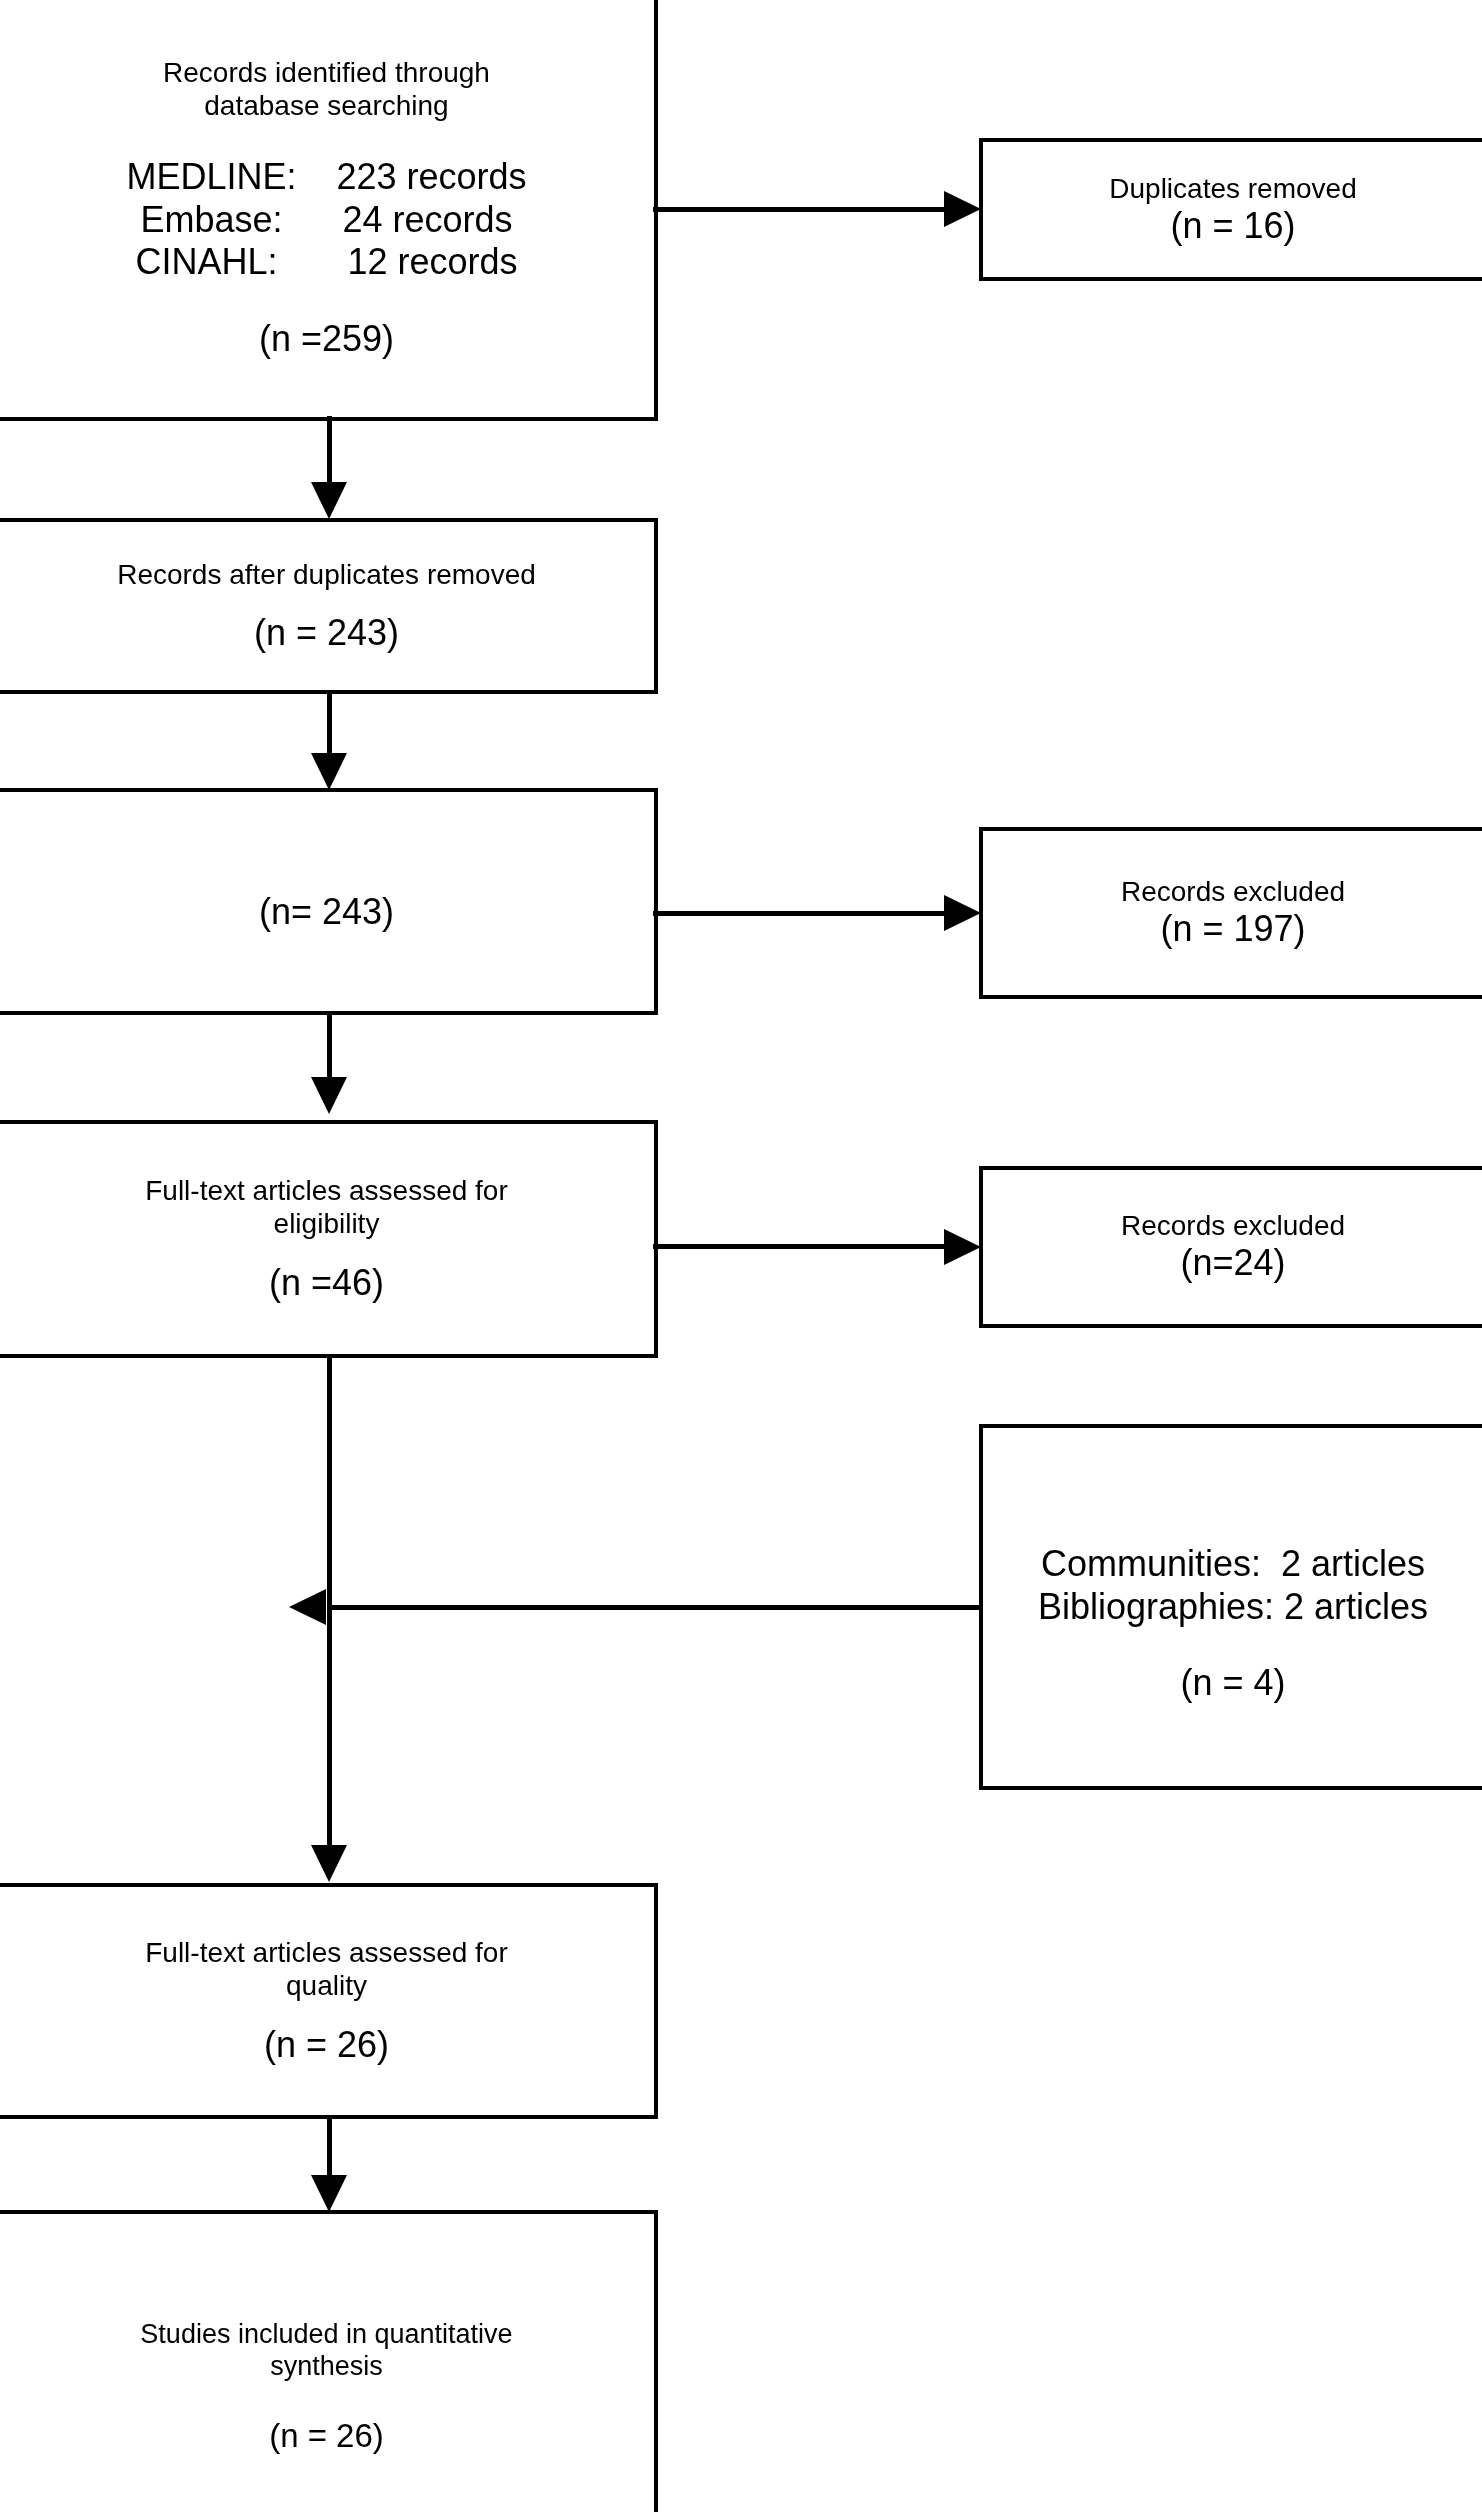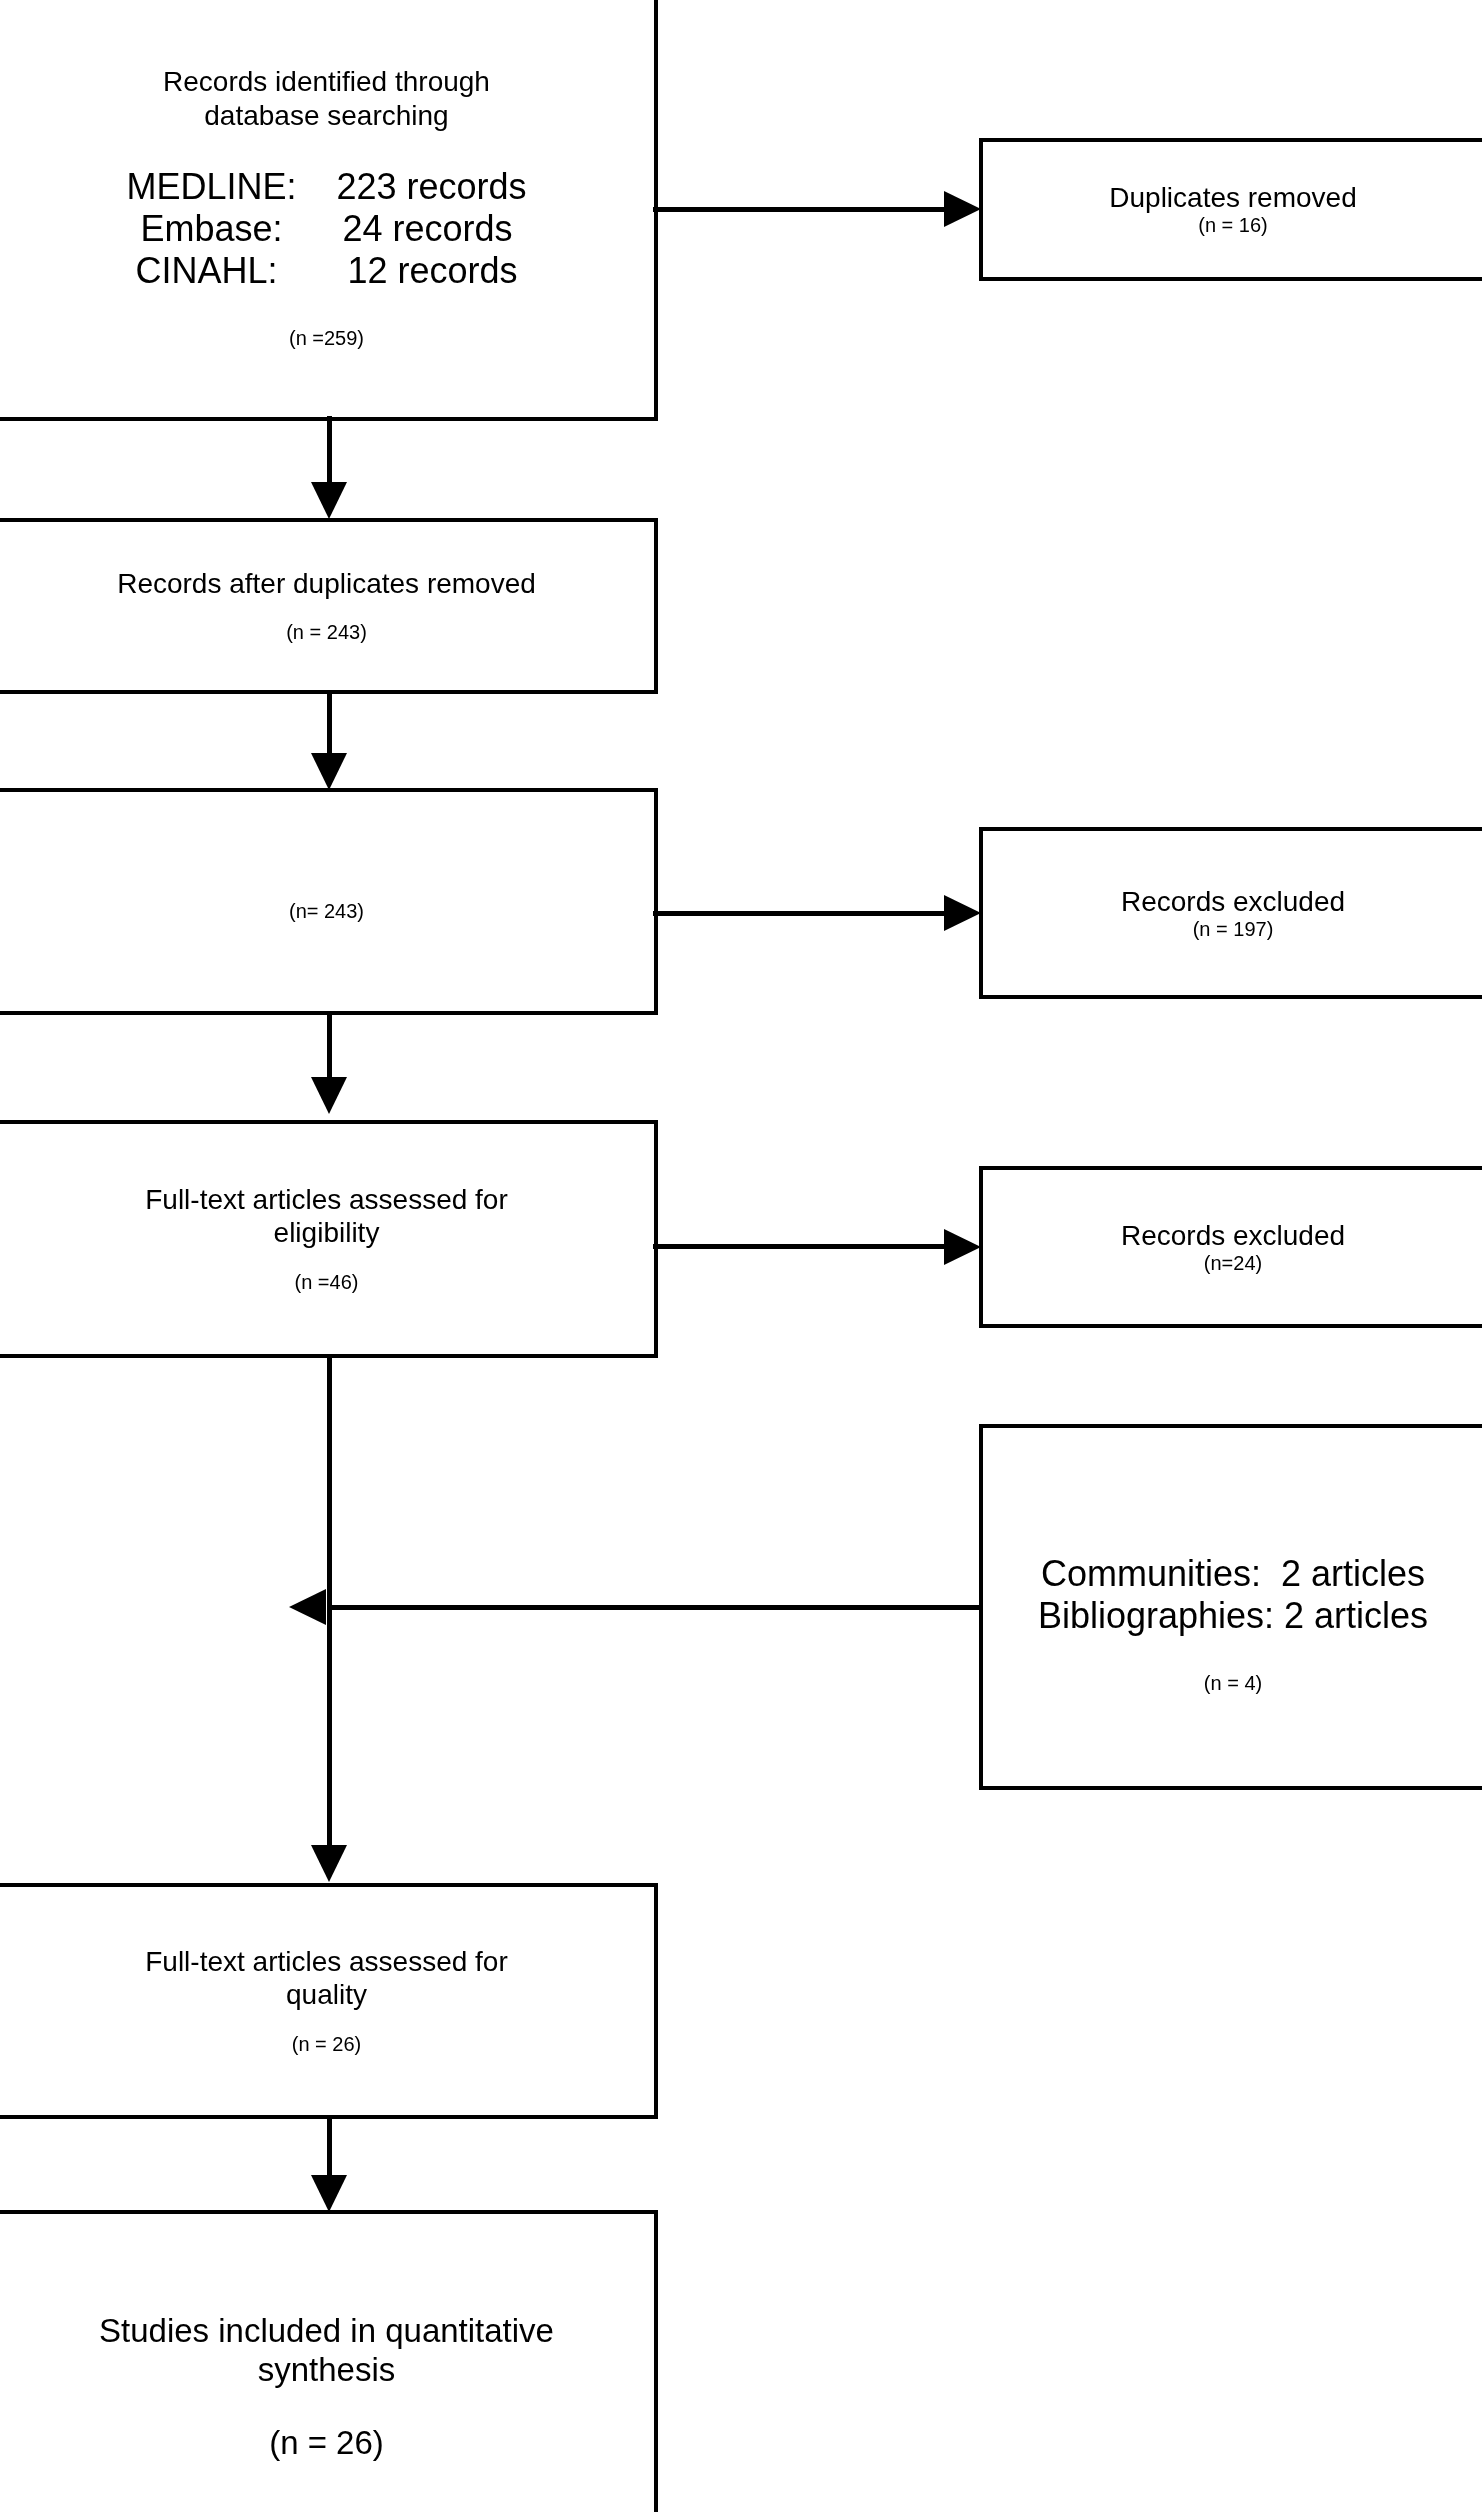--- a/index.html
+++ b/index.html
@@ -27,21 +27,21 @@
     align-items: center;
     justify-content: center;
     text-align: center;
     line-height: 1.18;
   }
   .box .ttl {
     font-size: 28px;
     white-space: pre-line;
   }
   .box .nline {
-    font-size: 20px;
+    font-size: 36px;
   }
   .spacer-sm { height: 21.5px; }
   .spacer-md { height: 34px; }
   .rows {
     display: block;
     text-align: center;
     font-size: 36px;
   }
   .rows .r {
     display: block;
@@ -86,21 +86,21 @@
   #box-identified { left: -5px; top: -5px; width: 663px; height: 426px; }
   #box-duplicates { left: 979px; top: 138px; width: 508px; height: 143px; }
   #box-after-dupes { left: -5px; top: 518px; width: 663px; height: 176px; }
   #box-screened { left: -5px; top: 788px; width: 663px; height: 227px; }
   #box-excluded-1 { left: 979px; top: 827px; width: 508px; height: 172px; }
   #box-fulltext-elig { left: -5px; top: 1120px; width: 663px; height: 238px; }
   #box-excluded-2 { left: 979px; top: 1166px; width: 508px; height: 162px; }
   #box-additional { left: 979px; top: 1424px; width: 508px; height: 366px; }
   #box-fulltext-qual { left: -5px; top: 1883px; width: 663px; height: 236px; }
   #box-included { left: -5px; top: 2210px; width: 663px; height: 307px; }
-  #box-included .ttl { font-size: 33px; margin-top: 48px; }
+  #box-included .ttl { font-size: 27px; margin-top: 48px; }
   #box-included .nline { font-size: 33px; }
 </style>
 </head>
 <body>
 
 <div id="stage">
 
   <div class="box" id="box-identified">
     <div class="ttl">Records identified through
 database searching</div>

